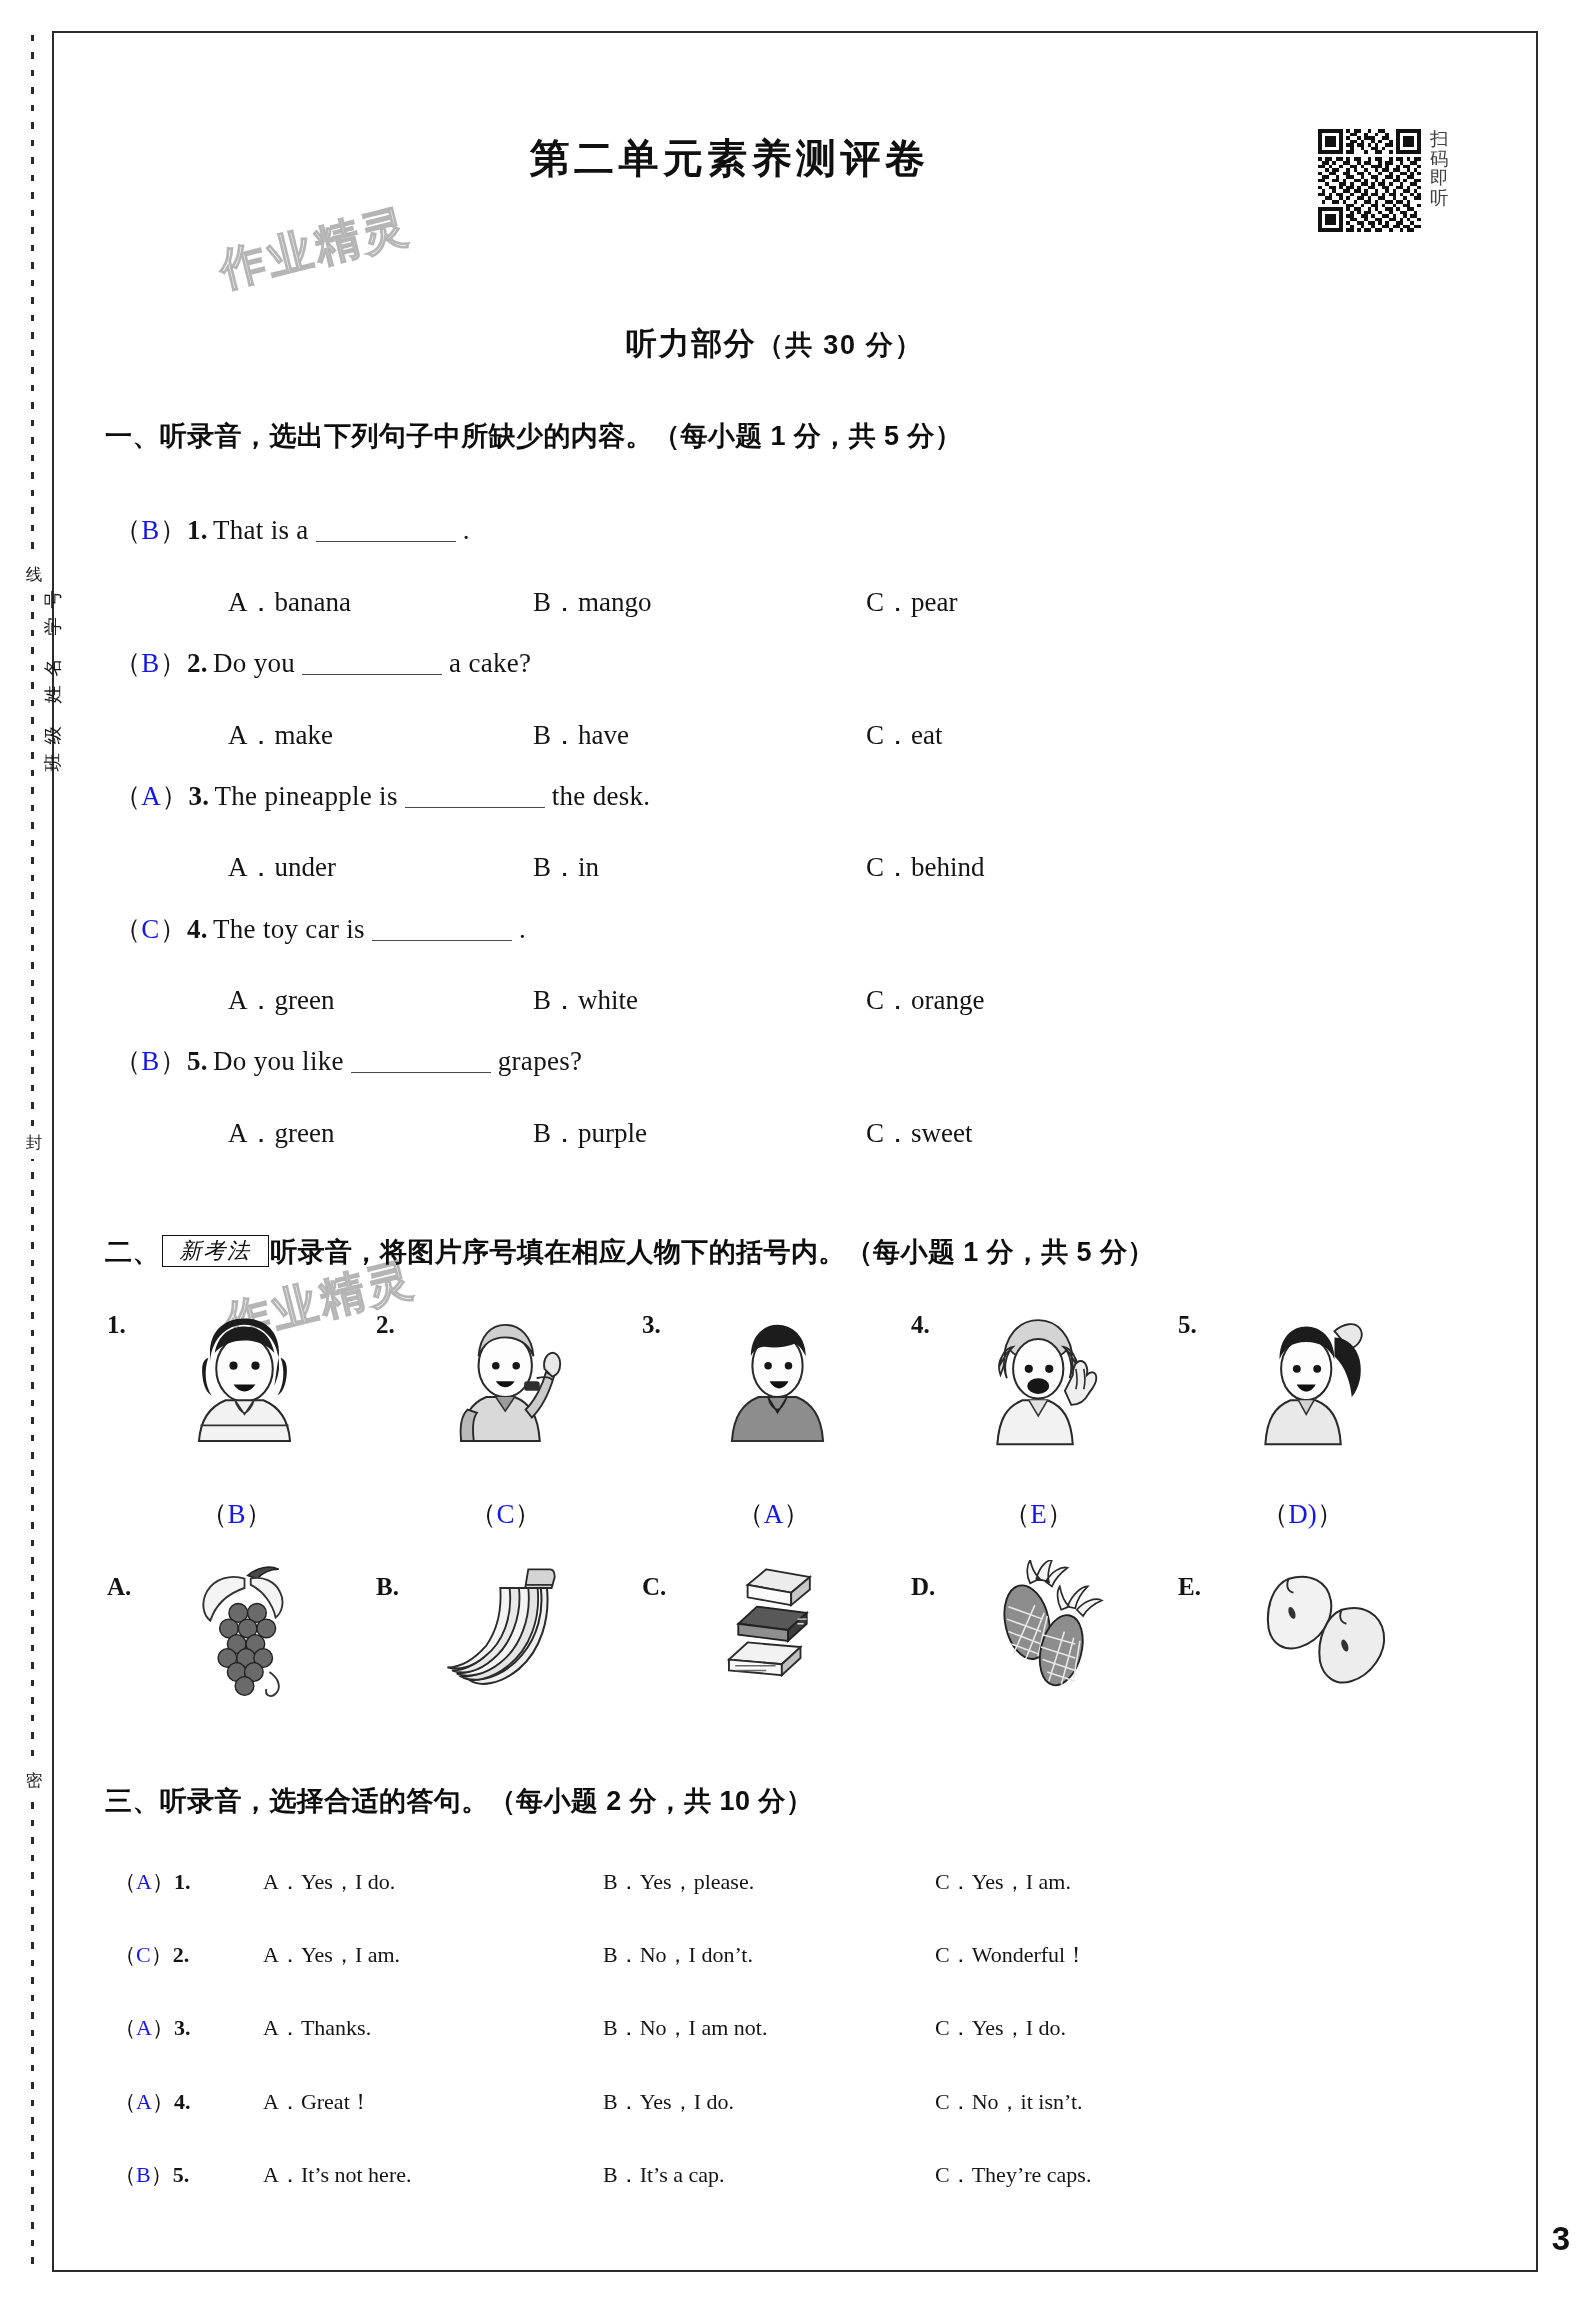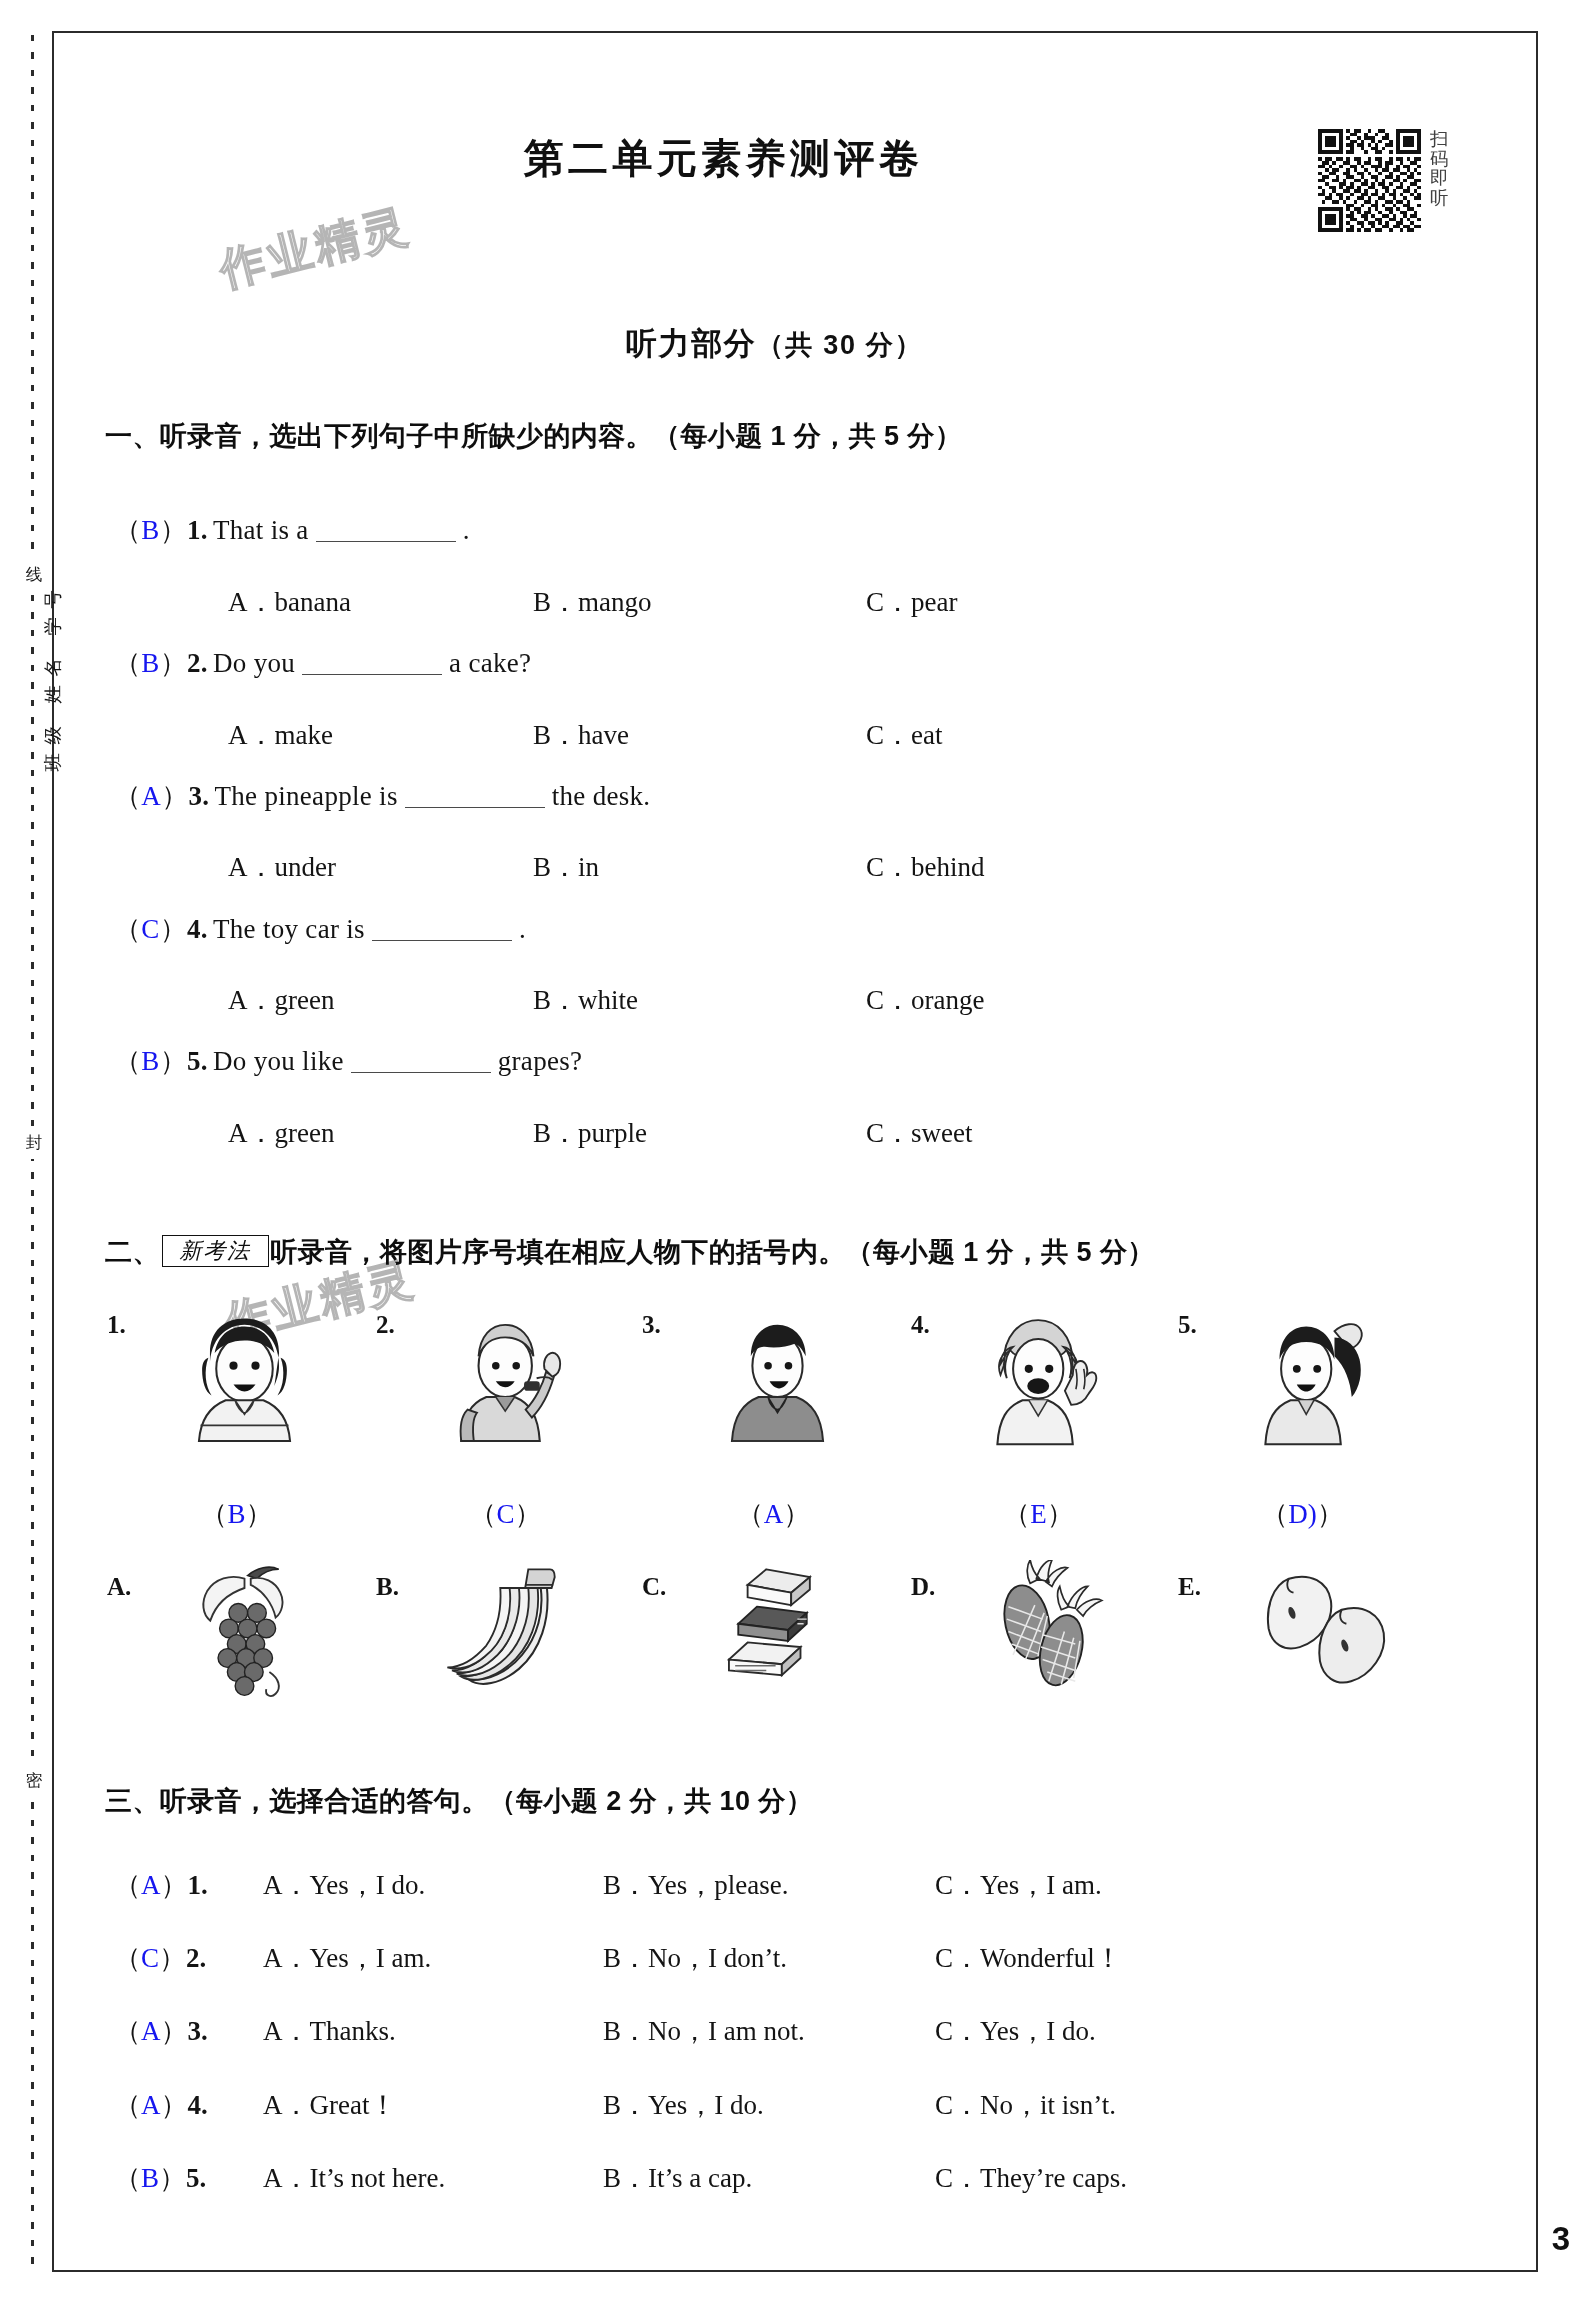--- a/index.html
+++ b/index.html
@@ -75,20 +75,21 @@
     position: absolute;
     left: 0;
     top: 131px;
     width: 1447px;
     text-align: center;
     font-family: "Liberation Sans", "DejaVu Sans", sans-serif;
     font-weight: bold;
     font-size: 40px;
     letter-spacing: 4.4px;
     color: #101010;
+    padding-left: 6px;
   }
   .sheet-subtitle {
     position: absolute;
     left: 0;
     top: 229px;
     width: 1589px;
     text-align: center;
     font-size: 27px;
     color: #161616;
     letter-spacing: 0.9px;
@@ -197,21 +198,21 @@
   }
   .optrow span.oA { position: absolute; left: 96px; margin-left: 18px; }
   .optrow span.oB { position: absolute; left: 419px; }
   .optrow span.oC { position: absolute; left: 752px; }
 
   
   .three-row {
     position: absolute;
     left: 114px;
     width: 1398px;
-    font-size: 27px;
+    font-size: 22px;
     color: #141414;
     white-space: nowrap;
   }
   .three-row .cA { position: absolute; left: 149px; }
   .three-row .cB { position: absolute; left: 489px; }
   .three-row .cC { position: absolute; left: 821px; }
   .pic-index {
     position: absolute;
     font-size: 25px;
     font-weight: bold;

